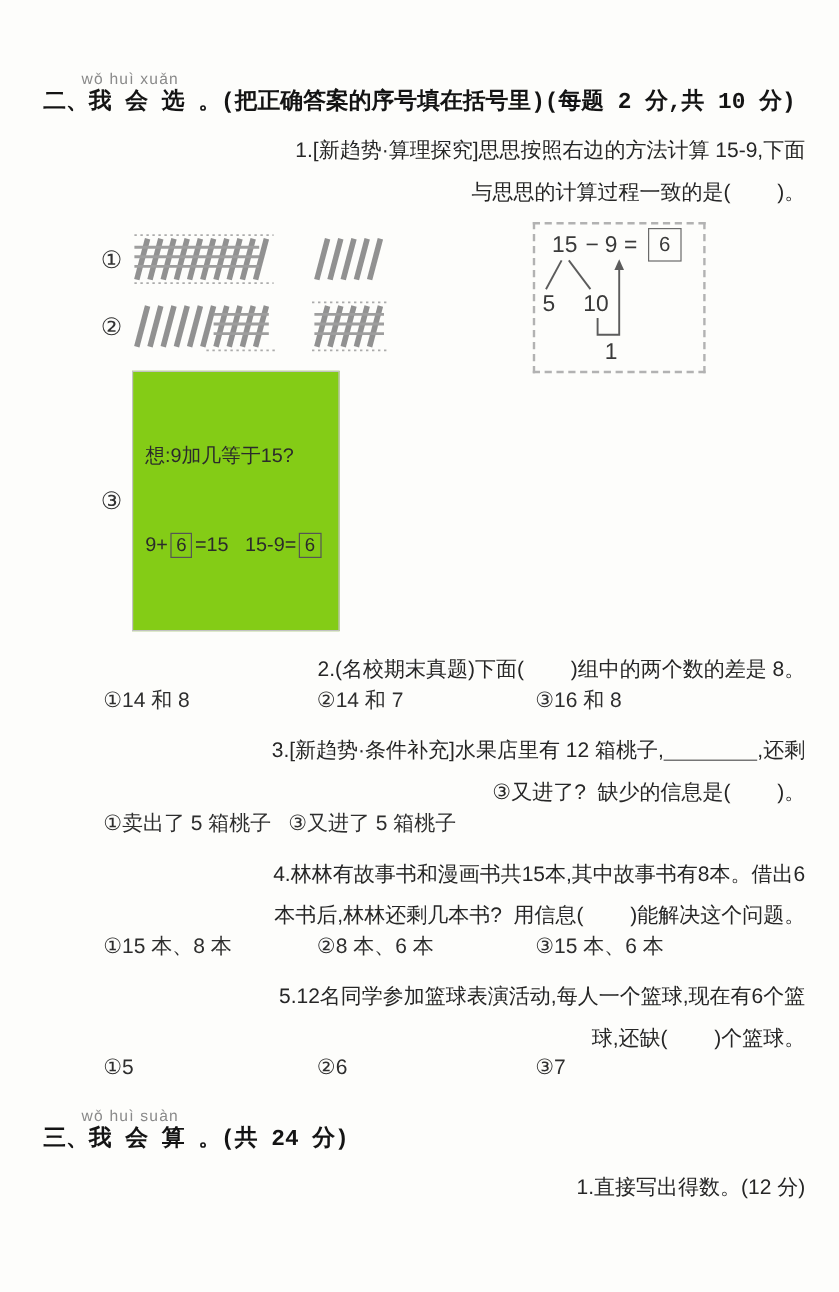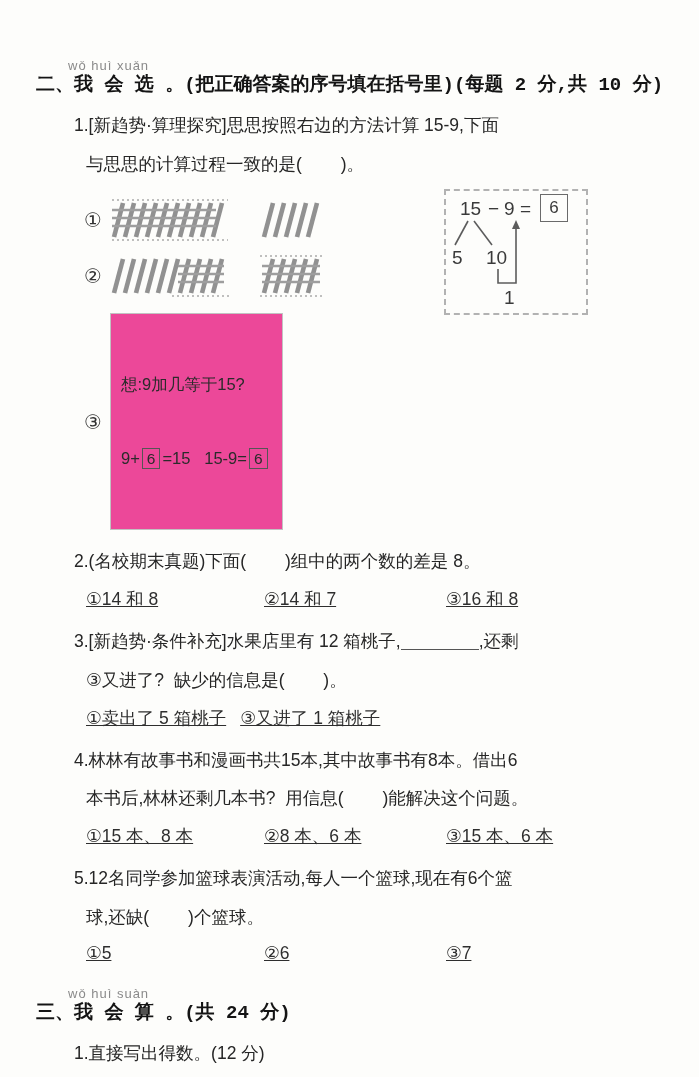--- a/index.html
+++ b/index.html
@@ -15,34 +15,34 @@
   .pinyin {
     color:#8a8a8a; font-size:13px; letter-spacing:1px;
     margin-left:32px; white-space:pre-wrap;
   }
   .sec-heading {
     font-size:19px; font-weight:bold; color:#141414;
     margin-top:1px; white-space:pre-wrap; line-height:1.25;font-family:Liberation Mono, monospace;
   }
   .qline {
     font-size:17.5px; line-height:1.3; white-space:pre-wrap;
-    margin:16px 0 0 38px; color:#262626;
-  }
-  .qline.cont { margin-left:50px; }
+    margin:16px 0 0 38px; color:#262626;text-align:right;
+  }
+  .qline.cont { margin-left:50px;margin-top:12px; }
 
   
   .q1-area { display:flex; align-items:flex-start; margin:12px 0 0 48px; }
   .q1-left { width:352px; }
   .opt-row { display:flex; align-items:center; margin-top:10px; }
   .opt-row.boxed { margin-top:14px; align-items:center; }
   .opt-marker { font-size:20px; color:#333; width:26px; flex:0 0 26px; }
   .tally { display:block; }
 
   .think-box {
-    border:1.5px solid #c2c2c2; background:#ec4899;
+    border:1.5px solid #c2c2c2; background:#84cc16;
     padding:8px 12px 9px 10px; font-size:16.5px; color:#2b2b2b;
     line-height:1.5; white-space:pre-wrap;
   }
   .mini-box {
     display:inline-block; border:1.3px solid #555; padding:0 4px;
     font-size:15.5px; line-height:1.25; margin:0 2px; color:#2b2b2b;
   }
 
   .method-box {
     position:relative; width:144px; height:126px;
@@ -58,21 +58,21 @@
     position:absolute; left:94px; top:3px; width:28px; height:28px;
     border:1.5px solid #6a6a6a; text-align:center; line-height:26px;
     font-size:17px; color:#3a3a3a;
   }
   .m-left  { left:6px;  top:56px; }
   .m-right { left:40px; top:56px; }
   .m-one   { left:58px; top:96px; }
   .m-lines { position:absolute; left:0; top:0; }
 
   
-  .opts-row { display:flex; margin:14px 0 0 50px; font-size:17.5px; white-space:pre-wrap;text-decoration:underline; }
+  .opts-row { display:flex; margin:2px 0 0 50px; font-size:17.5px; white-space:pre-wrap; }
   .opts-row .o1 { width:178px; }
   .opts-row .o2 { width:182px; }
 </style>
 </head>
 <body>
 
 <div class="page">
 
   <div class="pinyin">wǒ huì xuǎn</div>
   <div class="sec-heading">二、我 会 选 。(把正确答案的序号填在括号里)(每题 2 分,共 10 分)</div>
@@ -184,21 +184,21 @@
   <div class="opts-row">
     <span class="o1">①14 和 8</span>
     <span class="o2">②14 和 7</span>
     <span class="o3">③16 和 8</span>
   </div>
 
   <div class="qline" style="margin-top:19px"><span>3.[新趋势·条件补充]水果店里有 12 箱桃子,</span><span style="display:inline-block;width:78px;border-bottom:1.5px solid #555;height:18px;vertical-align:-3px;"></span><span>,还剩</span></div>
   <div class="qline cont">③又进了?  缺少的信息是(        )。</div>
   <div class="opts-row" style="gap:14px">
     <span>①卖出了 5 箱桃子</span>
-    <span>③又进了 1 箱桃子</span>
+    <span>③又进了 5 箱桃子</span>
   </div>
 
   <div class="qline" style="margin-top:19px">4.林林有故事书和漫画书共15本,其中故事书有8本。借出6</div>
   <div class="qline cont">本书后,林林还剩几本书?  用信息(        )能解决这个问题。</div>
   <div class="opts-row">
     <span class="o1">①15 本、8 本</span>
     <span class="o2">②8 本、6 本</span>
     <span class="o3">③15 本、6 本</span>
   </div>
 

